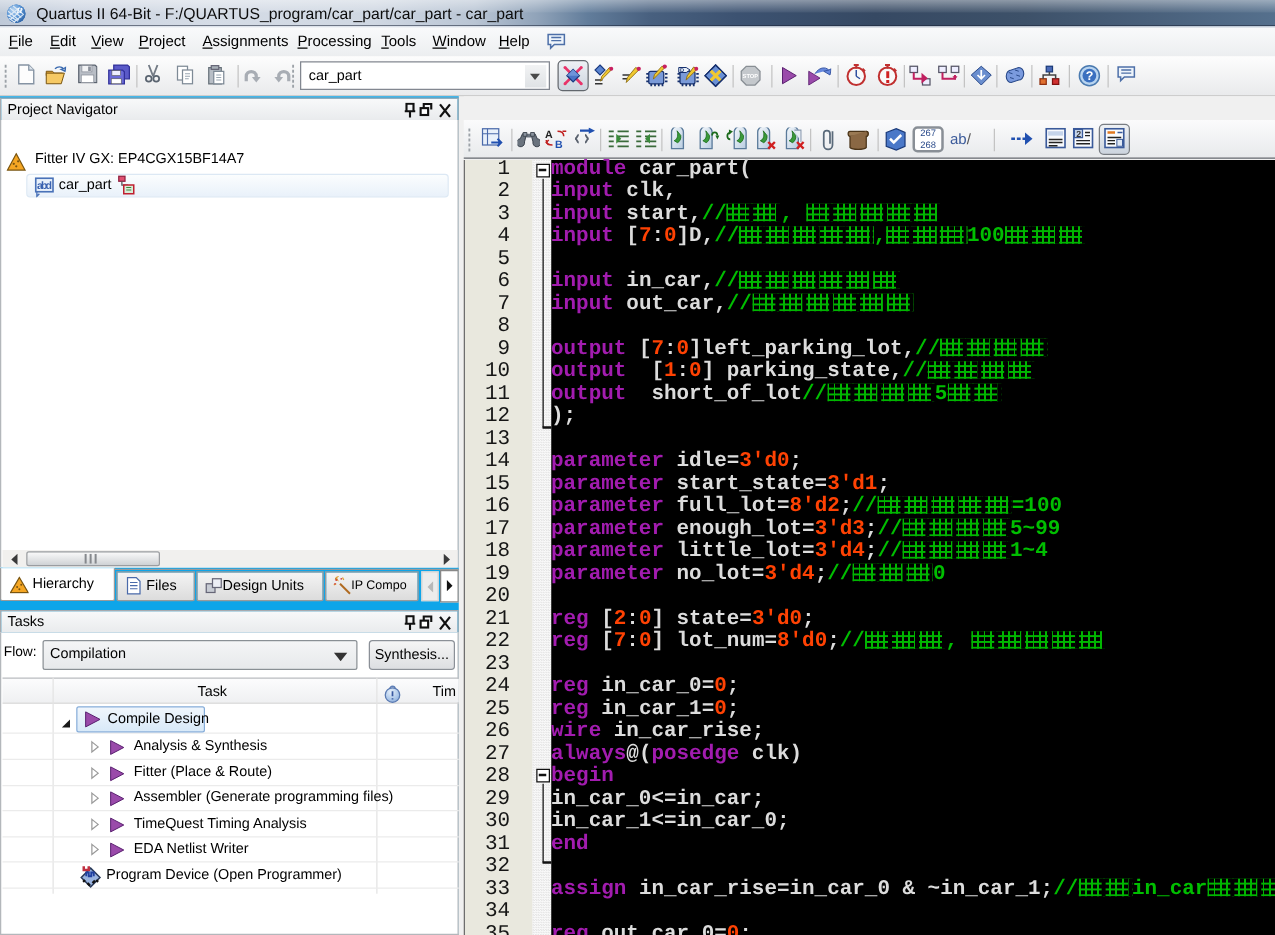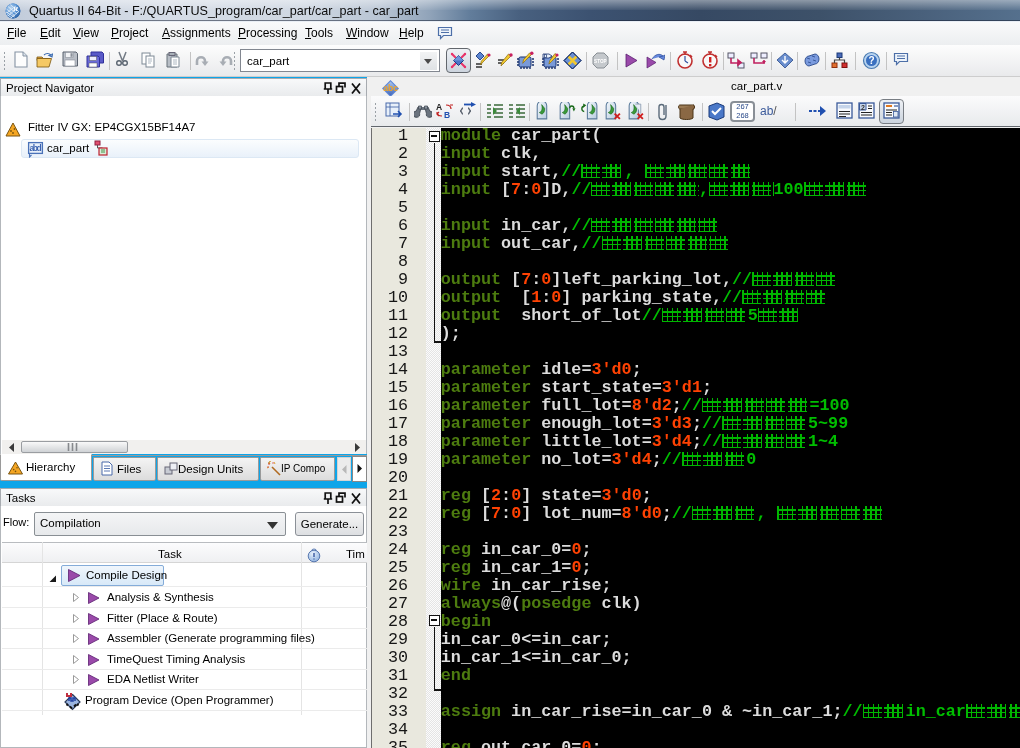--- a/index.html
+++ b/index.html
@@ -40,21 +40,21 @@
 
 #editor{left:371px;top:77px;width:649px;height:671px;background:#f0f0f0}
 #ehdr{position:absolute;left:0;top:1px;width:649px;height:18px;font-size:11.5px}
 #etb{position:absolute;left:0;top:19px;width:649px;height:31px;background:linear-gradient(#fbfbfc,#e8eaec);border-bottom:1px solid #62676d}
 #codebg{position:absolute;left:70px;top:51px;width:579px;height:620px;background:#000}
 #gutter{position:absolute;left:0px;top:51px;width:55px;height:620px;background:#e9e8de;border-left:1px solid #6e6e6e}
 #foldstrip{position:absolute;left:55px;top:51px;width:15px;height:620px;background-image:conic-gradient(#e4e4e4 25%,#fbfbfb 25% 50%,#e4e4e4 50% 75%,#fbfbfb 75%);background-size:2px 2px}
 pre{font-family:"Liberation Mono",monospace;font-size:16.74px;line-height:18.006px}
 #gutnum{position:absolute;left:0;top:50.2px;width:37px;text-align:right;color:#161616;font-weight:400}
 #code{position:absolute;left:69.8px;top:50.2px;font-weight:700;color:#dcdcdc;width:579px;overflow:hidden}
-.k{color:#4d7c0f}.n{color:#ff4203}.c{color:#00be00}
+.k{color:#a21caf}.n{color:#ff4203}.c{color:#00be00}
 .cj{display:inline-block;height:14.2px;vertical-align:-2.2px;background-image:
  repeating-linear-gradient(90deg,rgba(0,0,0,0) 0 18.6px,#000 18.6px 21.5px),
  repeating-linear-gradient(0deg,#00b600 0 1.5px,rgba(0,0,0,0) 1.5px 4.6px),
  repeating-linear-gradient(90deg,#00b600 0 1.5px,rgba(0,0,0,0) 1.5px 4.9px)}
 .fbox{position:absolute;left:3px;width:11px;height:11px;background:#fff;border:1.4px solid #111}
 .fbox:after{content:"";position:absolute;left:1px;top:3.2px;width:6px;height:1.6px;background:#111}
 .fline{position:absolute;left:7.6px;width:1.6px;background:#111}
 .ffoot{position:absolute;left:7.6px;width:7px;height:1.6px;background:#111}
 </style></head><body>
 <div id="app">
@@ -352,21 +352,21 @@
         </svg>
     </div>
     <div class="panelbody" style="top:429px;height:242px">
       <span class="abs" style="left:2px;top:10px;font-size:11px">Flow:</span>
       <div id="flowcombo">
           <span style="position:absolute;left:5px;top:4px">Compilation</span>
         <svg class="abs" style="left:232px;top:9px" width="11" height="7" viewBox="0 0 11 7">
             <path d="M0 0h11L5.5 7z" fill="#333"></path>
           </svg>
       </div>
-      <div id="custbtn">Generate...</div>
+      <div id="custbtn">Synthesis...</div>
 
       <div class="abs" style="left:1px;top:36px;width:365px;height:21px;background:linear-gradient(#fcfcfd,#eff0f2);border-top:1px solid #b9bcc0;border-bottom:1px solid #d5d5d5"></div>
       <div class="abs" style="left:41px;top:36px;width:1px;height:173px;background:#e4e4e4"></div>
       <div class="abs" style="left:300px;top:36px;width:1px;height:173px;background:#e4e4e4"></div>
       <span class="abs" style="left:157px;top:42px;font-size:11.5px">Task</span>
       <svg class="abs" style="left:306px;top:42px" width="14" height="15" viewBox="0 0 14 15">
           <defs>
             <radialGradient id="ckg" cx=".4" cy=".3" r=".9">
               <stop offset="0" stop-color="#e8f1fb"></stop>
               <stop offset=".6" stop-color="#a8c4e8"></stop>
@@ -432,34 +432,20 @@
       <svg class="abs" style="left:62px;top:186px" width="19" height="19" viewBox="0 0 19 19">
           <path d="M9.5 2.5L17 10l-7.5 7.5L2 10z" fill="#9ab4e0" stroke="#2a3a5a" stroke-width="1.2"></path>
           <path d="M7 14.5l2 2M11 14.5l2-2M5 12l-1.5 1.5M14 12l1.5 1.5" stroke="#111" stroke-width="1.8"></path>
           <path d="M3 3v-2h2v2h2V1h2v4H3z" fill="#c03040"></path>
           <path d="M6 9V6h2v3h2V6h2v3" fill="none" stroke="#2040a0" stroke-width="1.5"></path>
         </svg>
       <span class="abs" style="left:84px;top:188px;font-size:11.5px">Program Device (Open Programmer)</span>
     </div>
   </div>
   <div id="editor" class="abs">
-    <div id="ehdr">
-      <svg class="abs" style="left:11px;top:2px" width="17" height="17" viewBox="0 0 17 17">
-          <path d="M8.5 0L17 8.5 8.5 17 0 8.5z" fill="#5b85d6"></path>
-          <path d="M8.5 1.5L15.5 8.5 8.5 15.5 1.5 8.5z" fill="url(#dg)"></path>
-          <defs>
-            <linearGradient id="dg" x1="0" y1="0" x2="0" y2="1">
-              <stop offset="0" stop-color="#a8c4ee"></stop>
-              <stop offset="1" stop-color="#4468b8"></stop>
-            </linearGradient>
-          </defs>
-          <text x="1.3" y="11.4" font-size="8.5" font-weight="bold" fill="#f5a623" font-family="Liberation Sans">abc</text>
-        </svg>
-      <span class="abs" style="left:360px;top:2px;font-size:11.5px">car_part.v</span>
-    </div>
     <div id="etb">
       <div class="grip" style="left:3px"></div>
       <svg class="abs" style="left:14px;top:6px" width="18" height="18" viewBox="0 0 18 18">
           <rect x="1" y="1" width="13" height="13" fill="#e8f0fa" stroke="#4a6aaa"></rect>
           <path d="M1 5h13M5 1v13" stroke="#4a6aaa" stroke-width=".9"></path>
           <path d="M8 12h8M13 9l3 3-3 3" stroke="#2050b0" stroke-width="1.6" fill="none"></path>
         </svg>
       <div class="tsep" style="left:38px"></div>
       <svg class="abs" style="left:43px;top:6px" width="18" height="18" viewBox="0 0 18 18">
           <path d="M4 5L2.2 9a3.2 3.2 0 103.4 2.5L7 6zM14 5l1.8 4a3.2 3.2 0 11-3.4 2.5L11 6z" fill="#6a737e" stroke="#3a424c" stroke-width=".8"></path>

